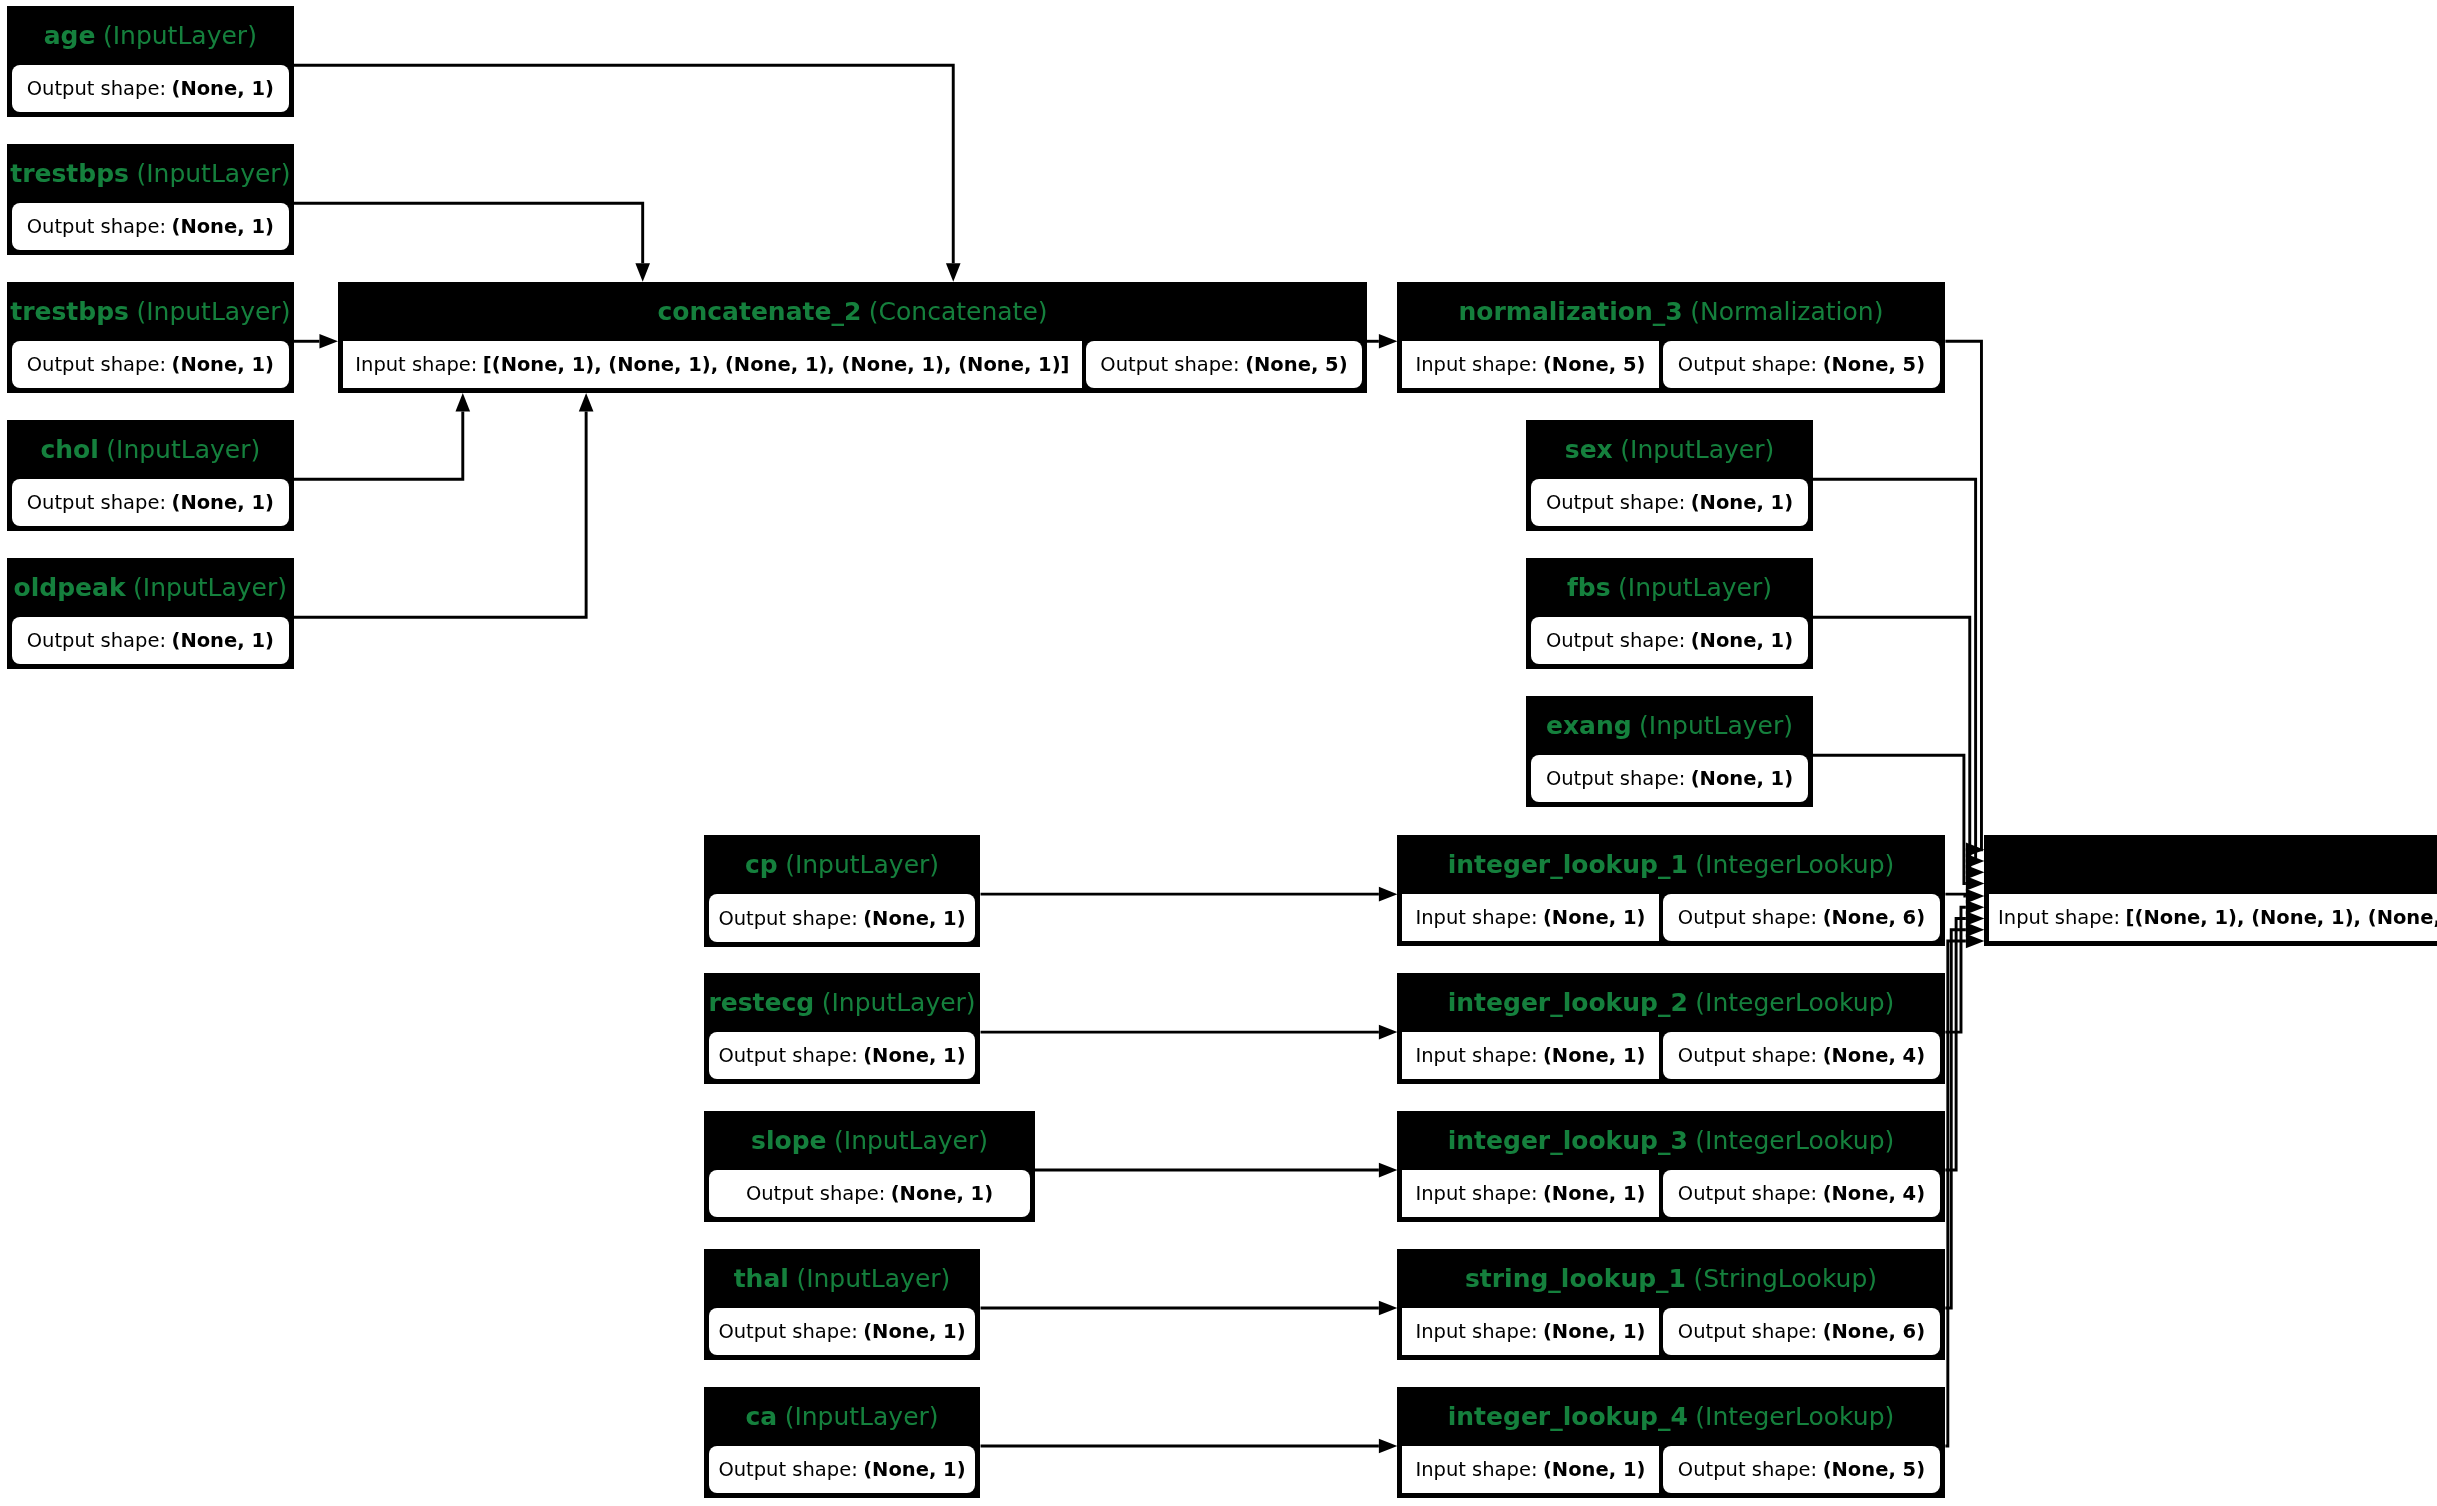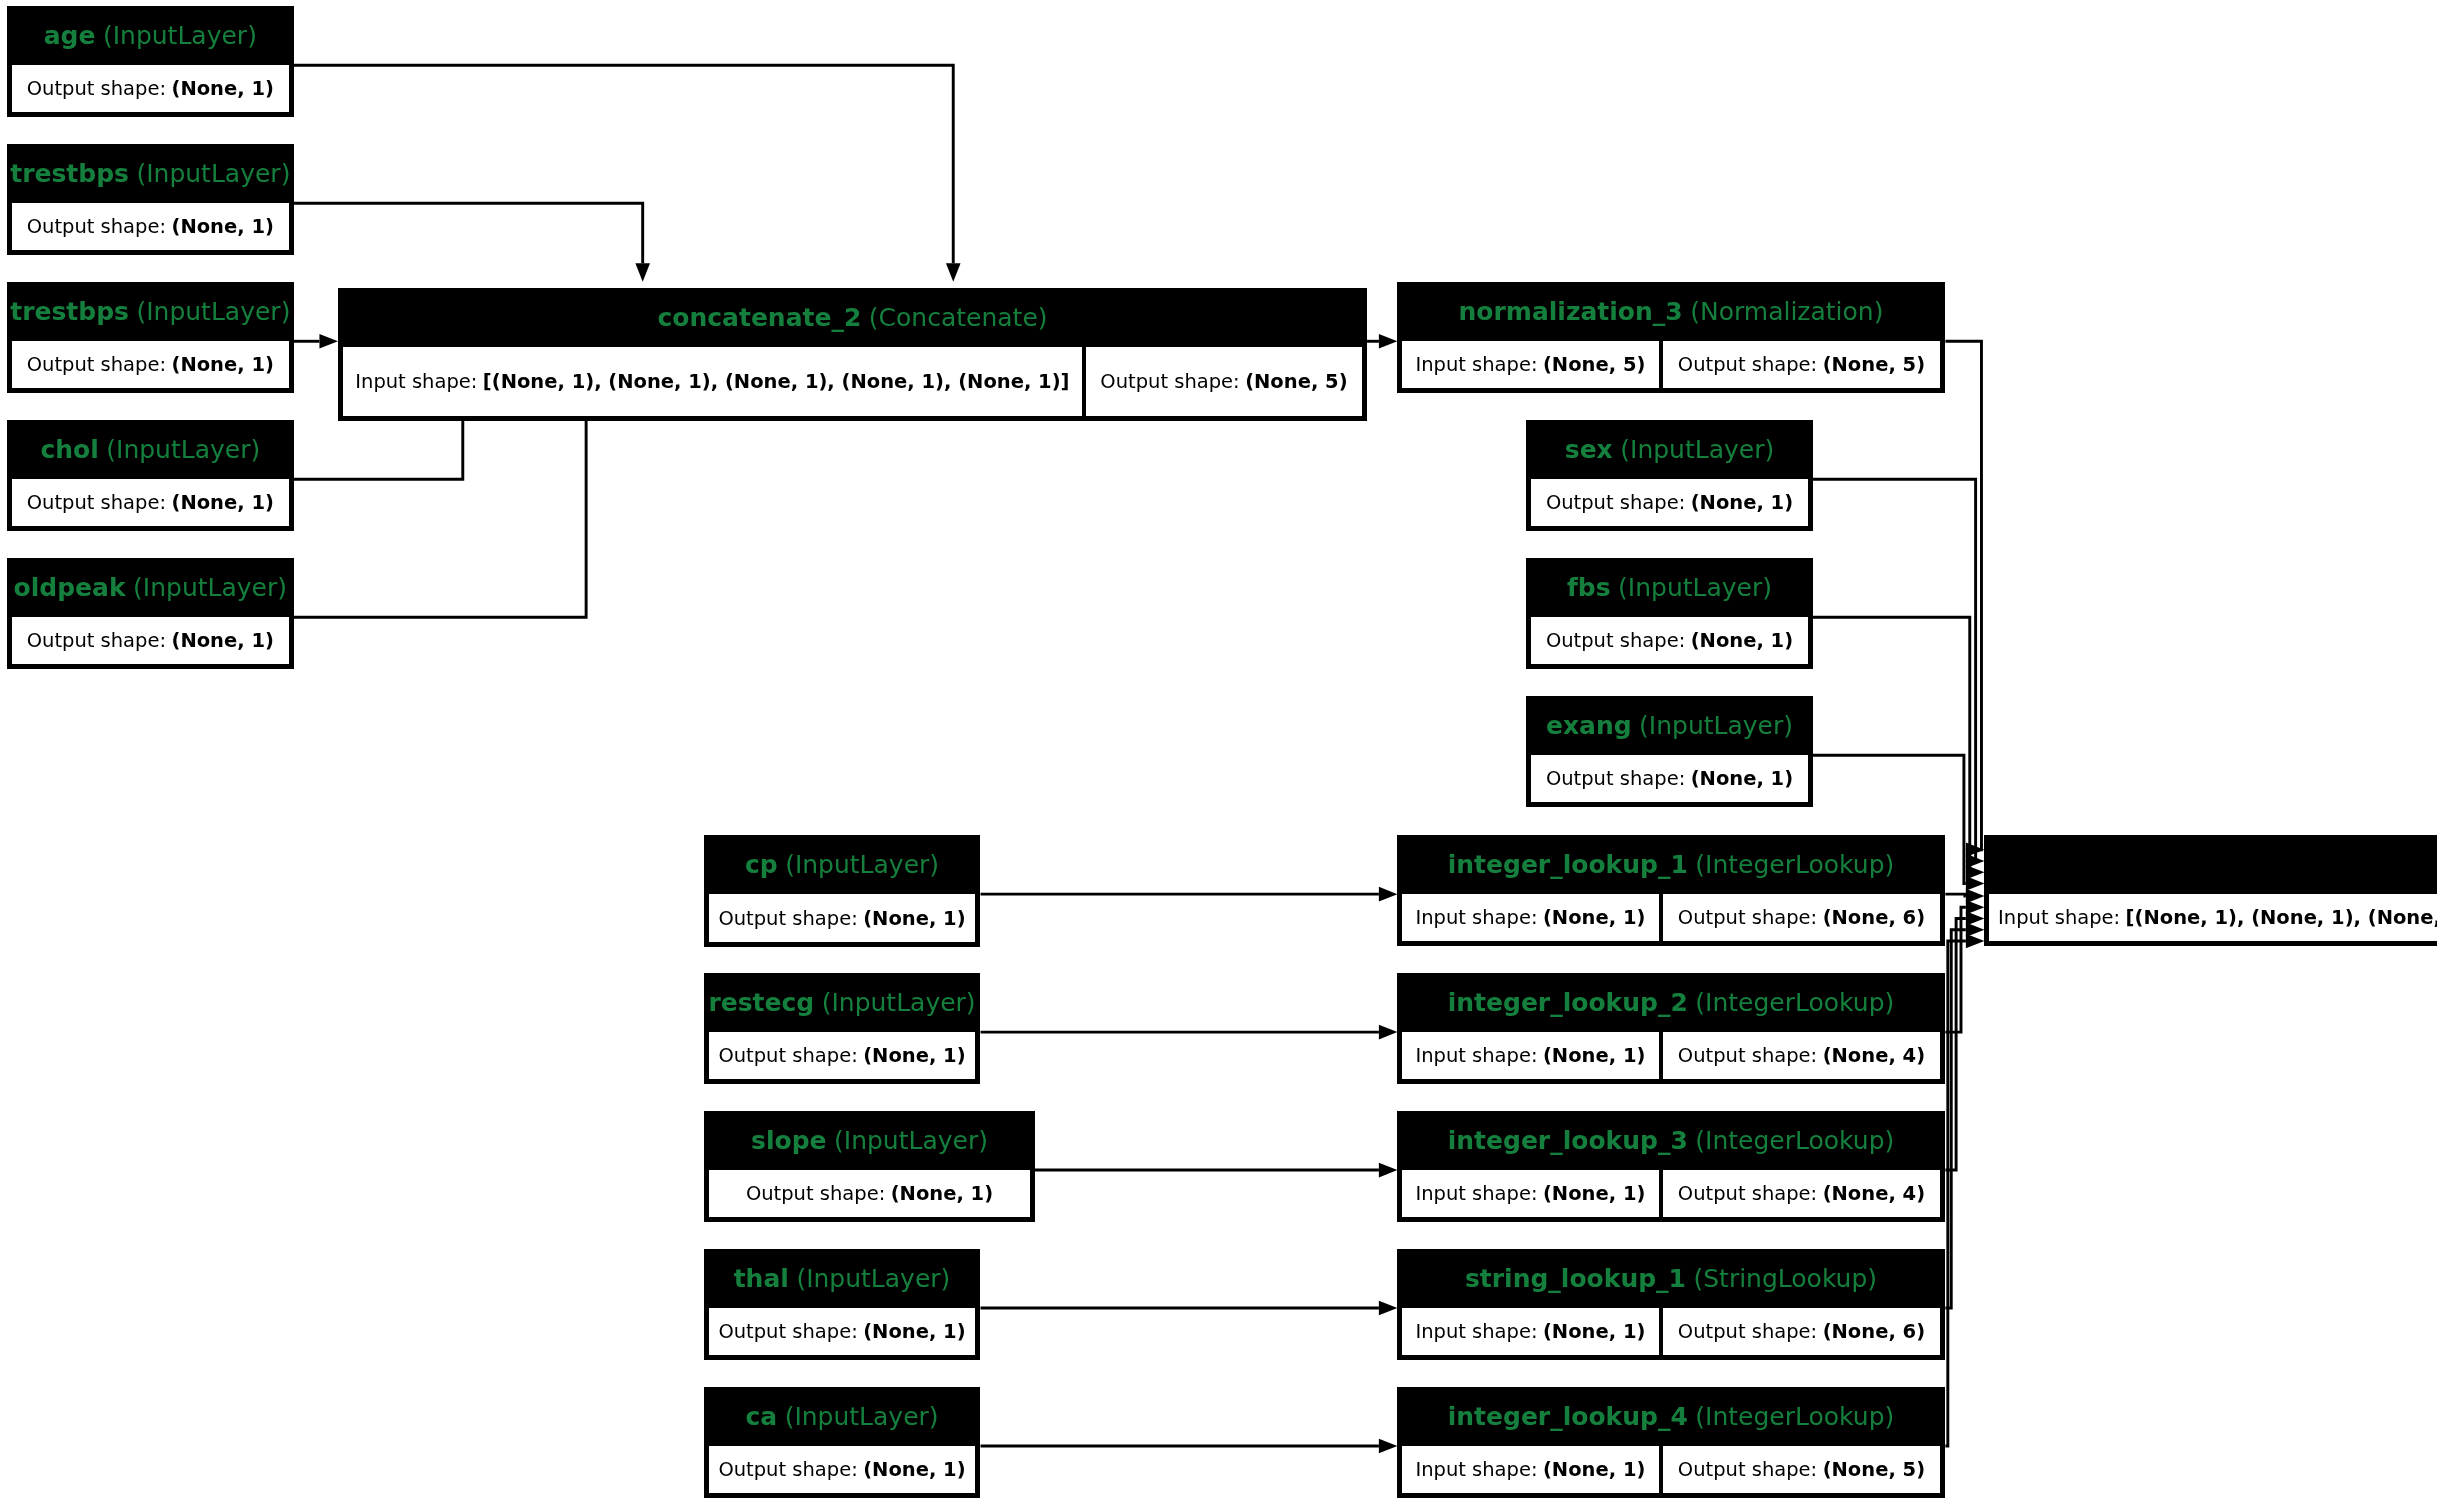--- a/index.html
+++ b/index.html
@@ -7,21 +7,21 @@
   #diagram{position:absolute;left:0;top:0;width:3471px;height:1506px;}
   #edge-layer{position:absolute;left:0;top:0;}
   .node{position:absolute;background:#000000;}
   .hdr{position:absolute;left:0;top:0;right:0;height:59px;display:flex;align-items:center;justify-content:center;color:#15803d;font-size:25px;white-space:nowrap;}
   .nm{font-weight:700;}
   .tp{margin-left:0.3em;font-weight:400;}
   .body{position:absolute;left:4.9px;right:4.9px;top:59px;bottom:4.9px;display:flex;gap:3.9px;background:#000000;}
   .cell{background:#ffffff;color:#000000;display:flex;align-items:center;justify-content:center;font-size:19.5px;white-space:nowrap;overflow:hidden;}
   .cell .lbl{font-weight:400;}
   .cell .val{font-weight:700;margin-left:0.28em;}
-  .cell.grow{flex:1 1 auto;}
+  .cell.grow{flex:1 1 auto;border-radius:8px;}
   polyline{fill:none;stroke:#000000;stroke-width:6;}
   polygon{fill:#000000;stroke:none;}
 </style>
 </head>
 <body>
 
 <div id="diagram">
   <svg id="edge-layer" width="3471" height="1506" viewBox="0 0 7119 3089" xmlns="http://www.w3.org/2000/svg">
       <polyline points="602,134 1955,134 1955,540"></polyline>
       <polygon points="1955,578 1940,540 1970,540"></polygon>
@@ -118,21 +118,21 @@
           <span class="nm">oldpeak</span>
           <span class="tp">(InputLayer)</span>
         </div>
         <div class="body">
           <div class="cell grow">
             <span class="lbl">Output shape:</span>
             <span class="val">(None, 1)</span>
           </div>
         </div>
       </div>
-      <div class="node" style="left: 338px; top: 288px; width: 1029px; height: 133px;">
+      <div class="node" style="left: 338px; top: 282px; width: 1029px; height: 111px;">
         <div class="hdr">
           <span class="nm">concatenate_2</span>
           <span class="tp">(Concatenate)</span>
         </div>
         <div class="body">
           <div class="cell" style="width: 739px; flex: 0 0 auto;">
             <span class="lbl">Input shape:</span>
             <span class="val">[(None, 1), (None, 1), (None, 1), (None, 1), (None, 1)]</span>
           </div>
           <div class="cell grow">

